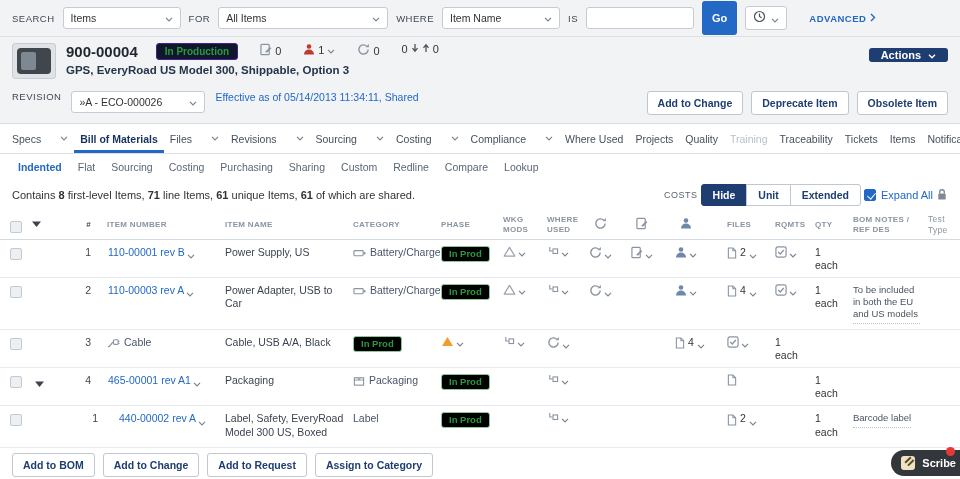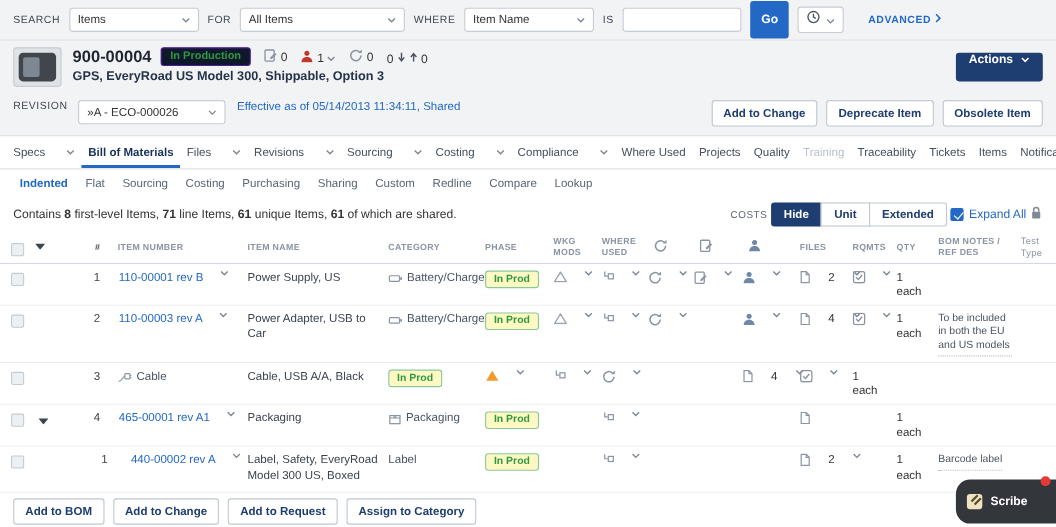--- a/index.html
+++ b/index.html
@@ -6,43 +6,43 @@
   html,body{width:960px;height:479px;overflow:hidden;background:#fff;
     font-family:"Liberation Sans",sans-serif;color:#333}
   .app{width:960px;height:479px;display:flex;flex-direction:column;position:relative;overflow:hidden;background:#fff}
 
   
   .searchbar{height:37px;flex:0 0 37px;background:#f2f3f5;border-bottom:1px solid #dcdfe4;
     display:flex;align-items:center;gap:8px;padding:0 12px}
   .lbl{font-size:9.5px;color:#3f4754;letter-spacing:.5px}
   .select{display:flex;align-items:center;justify-content:space-between;height:22px;background:#fff;
     border:1px solid #c7ccd4;border-radius:3px;padding:0 7px;font-size:10.5px;color:#333;white-space:nowrap}
-  .w118{width:118px}.w150{width:150px}.w134{width:134px}
+  .w118{width:118px}.w150{width:170px}.w134{width:134px}
   .input{height:22px;width:108px;background:#fff;border:1px solid #c7ccd4;border-radius:3px;font-size:10.5px;padding:0 6px}
   .btn-go{height:34px;padding:0 10px;background:#2368c4;color:#fff;font-weight:bold;font-size:11px;
     border:none;border-radius:3px;display:flex;align-items:center}
   .histbtn{height:24px;background:#fff;border:1px solid #c7ccd4;border-radius:3px;display:flex;
     align-items:center;gap:5px;padding:0 7px}
   .advanced{color:#2368c4;font-weight:bold;font-size:9.5px;letter-spacing:.5px;display:flex;
     align-items:center;gap:4px;margin-left:14px}
 
   
   .itemheader{height:54px;flex:0 0 54px;background:#f2f3f5;display:flex;gap:10px;padding:6px 12px 4px;position:relative}
   .thumb{width:44px;height:36px;background:#dfe2e6;border:1px solid #c8cdd3;border-radius:3px;
     display:flex;align-items:center;justify-content:center;flex:0 0 44px}
   .thumb-device{width:34px;height:26px;background:#41464d;border-radius:4px;position:relative}
   .thumb-screen{position:absolute;left:4px;top:4px;width:15px;height:18px;background:#7d8893;border-radius:2px}
-  .ih-top{display:flex;align-items:flex-end;gap:8px}
+  .ih-top{display:flex;align-items:flex-start;gap:18px}
   .ih-num{font-size:15px;font-weight:bold;color:#1f2530}
   .badge-green{border:1px solid #4c1d95;color:#2c9942;background:#0f172a;font-size:10px;font-weight:bold;
     padding:2px 8px;border-radius:3px;white-space:nowrap}
   .cnt{display:flex;align-items:center;gap:3px;font-size:11px;color:#333;margin-left:4px}
   .ih-desc{margin-top:4px;font-weight:bold;font-size:11.5px;color:#253449}
-  .btn-actions{position:absolute;right:12px;top:11px;background:#1e3d70;color:#fff;height:26px;padding:0 12px;
-    border:none;border-radius:3px;font-size:11px;font-weight:bold;display:flex;gap:7px}
+  .btn-actions{position:absolute;right:12px;top:11px;background:#1e3d70;color:#fff;height:14px;padding:0 12px;
+    border:none;border-radius:3px;font-size:11px;font-weight:bold;display:flex;align-items:center;gap:7px}
 
   
   .revbar{height:33px;flex:0 0 33px;background:#f2f3f5;border-bottom:1px solid #d9dde2;display:flex;
     align-items:flex-start;gap:10px;padding:0 12px}
   .effective{color:#2368c4;font-size:10.5px}
   .revbtns{margin-left:auto;display:flex;gap:8px}
   .btn{height:24px;background:#fff;border:1px solid #bfc7d0;border-radius:3px;color:#1e3d70;font-weight:bold;
     font-size:10.5px;padding:0 10px;display:flex;align-items:center;white-space:nowrap}
 
   
@@ -87,33 +87,33 @@
   .c-caret{padding-top:9px;padding-left:7px}
   .c-num{text-align:right;padding-right:12px;color:#444}
   .lvl2 .c-num{padding-right:5px}
   .c-inum{padding-left:5px;white-space:nowrap}
   .lvl2 .c-inum{padding-left:16px}
   .link{color:#2368c4;text-decoration:none}
   .c-name{color:#3c4450}
   .c-cat{color:#4a5568;display:flex;gap:4px;align-items:flex-start}
   .c-cat svg{margin-top:1px;flex:0 0 auto}
   .pbadge{display:inline-block;border:1px solid #8cc79a;color:#2c9942;font-size:9.5px;font-weight:bold;
-    padding:1px 7px;border-radius:3px;background:#fef9c3;white-space:nowrap}
-  .icwrap{display:inline-flex;align-items:flex-start;gap:15px}
+    padding:1px 7px;border-radius:3px;background:#000000;white-space:nowrap}
+  .icwrap{display:inline-flex;align-items:flex-end;gap:2px}
   .fcount{font-size:10.5px;color:#333;margin:0 1px}
   .c-qty{font-size:10.5px}
   .c-notes{font-size:9.5px;color:#4a5360}
   .noteval{display:inline-block;border-bottom:1px dotted #b8c1cb;padding-bottom:3px}
   .row1{min-height:30px}.row2{min-height:44px}.row3{min-height:30px}.row4{min-height:27px}.row5{min-height:42px}.row6{min-height:40px}
 
   
   .footer{height:28px;flex:0 0 28px;display:flex;gap:8px;align-items:center;padding:0 12px;background:#fff;
     position:relative;z-index:2}
-  .scribe{position:absolute;right:0;bottom:3px;background:#33373c;color:#fff;height:40px;
-    border-radius:13px 0 0 13px;display:flex;align-items:center;gap:7px;padding:0 26px 0 10px;
+  .scribe{position:absolute;right:0;bottom:3px;background:#33373c;color:#fff;height:26px;
+    border-radius:13px 0 0 13px;display:flex;align-items:center;gap:7px;padding:0 4px 0 10px;
     font-size:11px;font-weight:bold;z-index:3}
   .scribe-icon{width:14px;height:14px;background:#efe3c2;border-radius:3px;position:relative;display:inline-block}
   .scribe-icon::after{content:"";position:absolute;left:3px;top:3px;width:8px;height:2px;background:#5a4a2a;
     box-shadow:0 4px 0 #5a4a2a;transform:rotate(-45deg)}
   .scribe-dot{position:absolute;top:-3px;right:5px;width:9px;height:9px;border-radius:50%;background:#e53935}
 </style>
 </head>
 <body>
 
 <div class="app">

